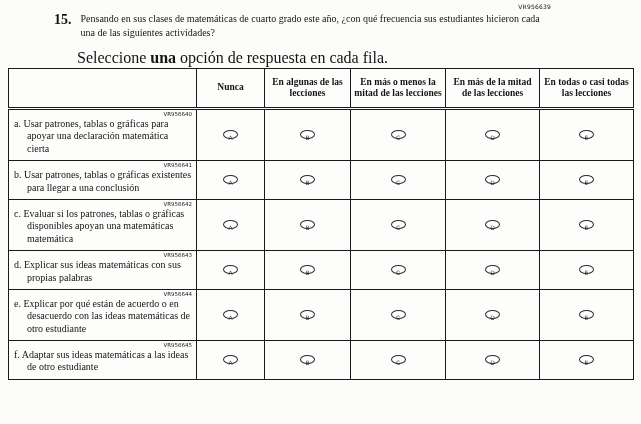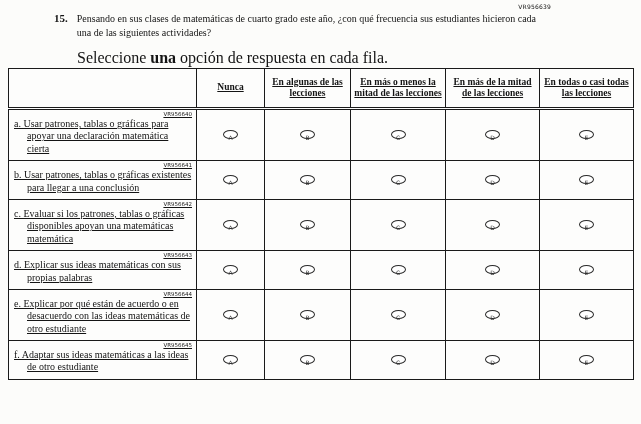--- a/index.html
+++ b/index.html
@@ -12,31 +12,30 @@
   }
   .top-code {
     position:absolute; top:3px; right:90px;
     font-size:6px; letter-spacing:.2px;
     font-family:"DejaVu Sans", sans-serif;
   }
   .question {
     position:absolute; top:12px; left:54px; width:500px;
     display:flex;
   }
-  .qnum { font-weight:bold; font-size:11px; margin-right:9px; white-space:nowrap; }
+  .qnum { font-weight:bold; font-size:14px; margin-right:9px; white-space:nowrap; }
   .qtext { font-size:10px; line-height:1.35; width:462px; }
   .instruction {
     position:absolute; top:49px; left:77px;
     font-size:16px;
   }
   table.grid {
     position:absolute; top:68px; left:8px;
     width:625px; border-collapse:collapse; table-layout:fixed;
     background:#fdfdfc;
-    text-decoration:underline;
   }
   .grid th, .grid td { border:1px solid #1a1a1a; }
   .grid thead th {
     border-bottom:3px double #1a1a1a;
     font-size:9.5px; font-weight:bold; text-align:center;
     vertical-align:middle; line-height:1.18; padding:5px 2px; height:40px;
   }
   .grid td.stem {
     vertical-align:top; padding:1px 4px 5px 5px;
   }

